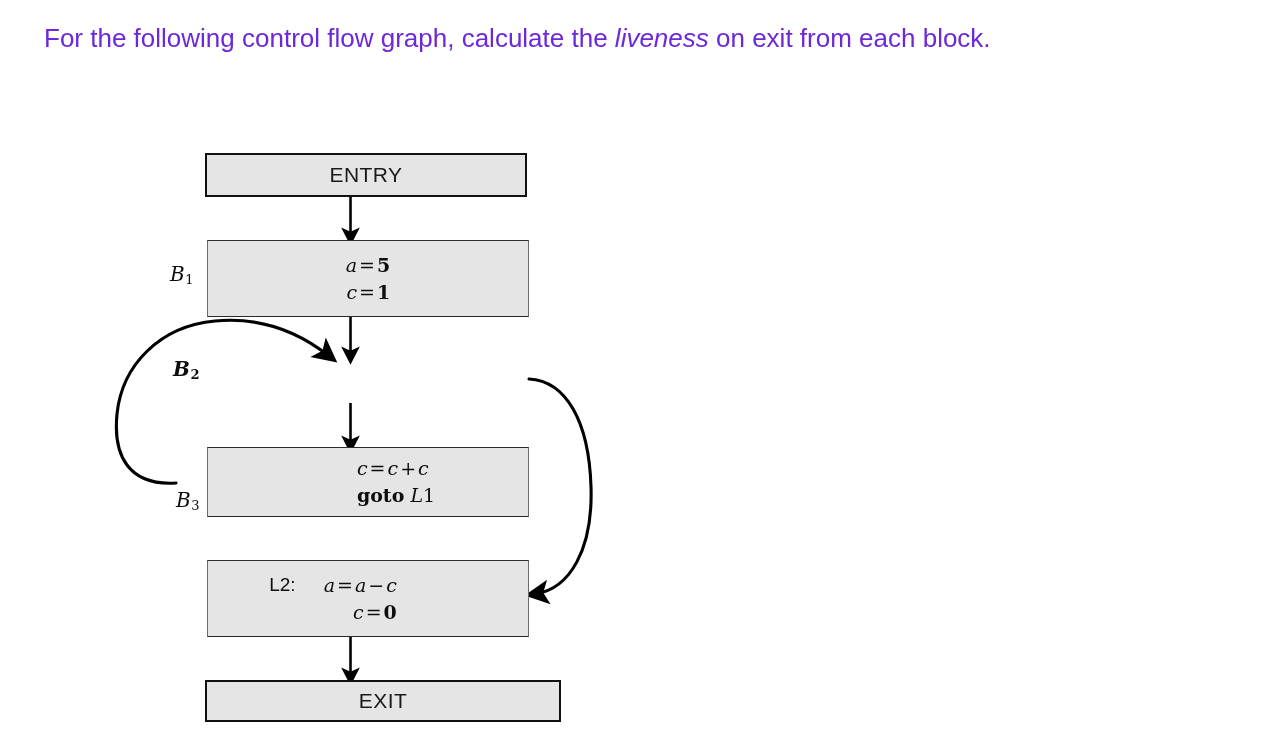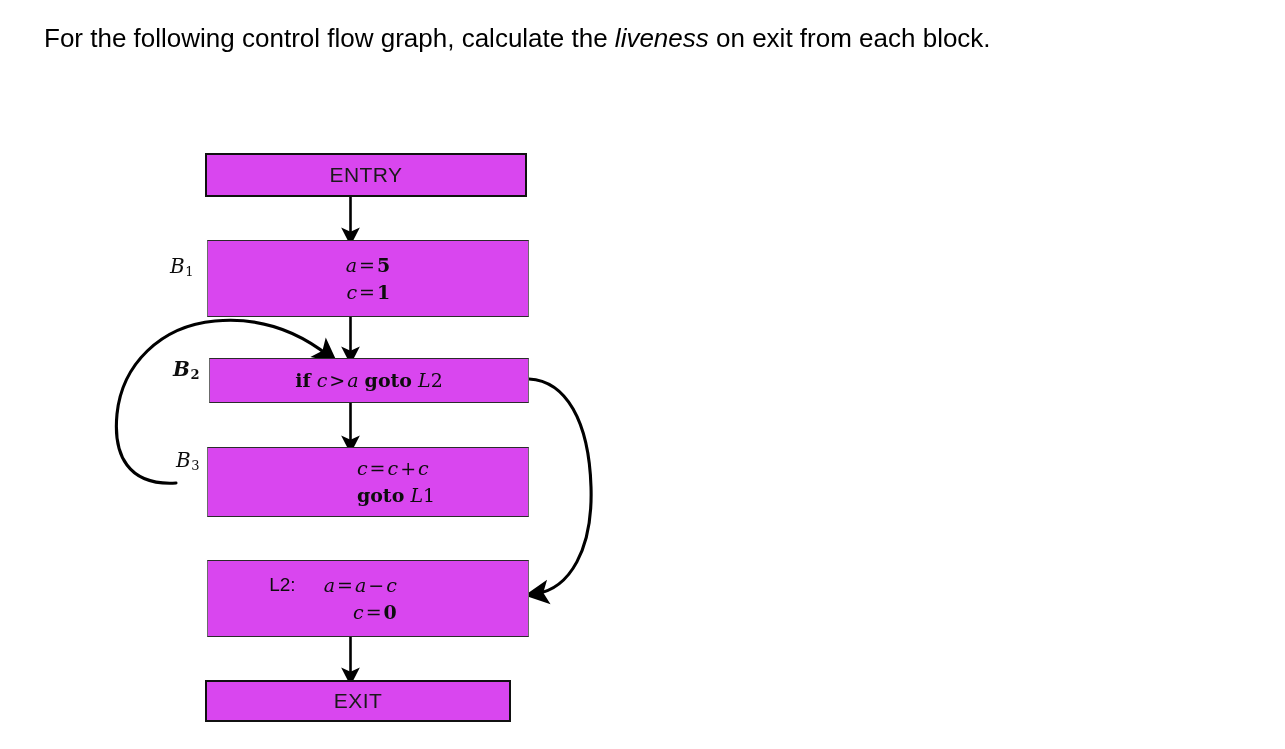--- a/index.html
+++ b/index.html
@@ -18,38 +18,38 @@
 
   
   #prompt {
     position: absolute;
     left: 44px;
     top: 20px;
     width: 1230px;
     font-size: 26px;
     line-height: 36px;
     white-space: nowrap;
-    color: #000000;
+    color: #6d28d9;
   }
   #prompt .em { font-style: italic; }
 
   
   #cfg {
     position: absolute;
     left: 0;
     top: 0;
     width: 1285px;
     height: 749px;
   }
 
   
   .block {
     position: absolute;
     box-sizing: border-box;
-    background: #d946ef;
+    background: #e5e5e5;
     display: flex;
     flex-direction: column;
     align-items: center;
     justify-content: center;
   }
   .block.terminal {
     border: 2px solid #111111;
     font-family: "Liberation Sans", sans-serif;
     font-size: 21px;
     letter-spacing: 0.4px;
@@ -150,47 +150,39 @@
 
     <path d="M 176,483 C 128,486 113,455 117,414 C 122,365 160,326 215,321 C 268,316 305,337 329,356" fill="none" stroke="#000" stroke-width="3.1" stroke-linecap="round" marker-end="url(#ahc)"></path>
 
     <path d="M 529,379 C 566,381 589,421 591,487 C 593,549 570,589 535,594" fill="none" stroke="#000" stroke-width="3.1" stroke-linecap="round" marker-end="url(#ahc)"></path>
   </svg>
 
   <div class="block terminal" style="left:205px; top:153px; width:322px; height:44px;">
     <span>ENTRY</span>
   </div>
 
-  <div class="btag" style="left:170px; top:254px;text-align:center;">
+  <div class="btag" style="left:170px; top:262px;text-align:center;">
     <span>B</span><sub>1</sub>
   </div>
   <div class="block code" style="left:207px; top:240px; width:322px; height:77px;">
     <div class="rows centered">
       <div class="code-line">
         <span class="var">a</span><span class="op">=</span><span class="num">5</span>
       </div>
       <div class="code-line">
         <span class="var">c</span><span class="op">=</span><span class="num">1</span>
       </div>
     </div>
   </div>
 
   <div class="btag" style="left:173px; top:357px;font-weight:bold;">
     <span>B</span><sub>2</sub>
   </div>
-  <div class="block code" style="left:209px; top:358px; width:320px; height:45px;">
-    <div class="code-line">
-      <span class="kw">if</span>
-      <span class="var">c</span><span class="op">&gt;</span><span class="var">a</span>
-      <span class="kw">goto</span>
-      <span class="var">L</span><span>2</span>
-    </div>
-  </div>
-
-  <div class="btag" style="left:176px; top:448px;">
+
+  <div class="btag" style="left:176px; top:488px;">
     <span>B</span><sub>3</sub>
   </div>
   <div class="block code" style="left:207px; top:447px; width:322px; height:70px;">
     <div class="rows" style="align-items:flex-start; margin-left:56px;">
       <div class="code-line">
         <span class="var">c</span><span class="op">=</span><span class="var">c</span><span class="op">+</span><span class="var">c</span>
       </div>
       <div class="code-line">
         <span class="kw">goto</span>
         <span class="var">L</span><span>1</span>
@@ -208,17 +200,17 @@
         <div class="code-line">
           <span class="var">a</span><span class="op">=</span><span class="var">a</span><span class="op">−</span><span class="var">c</span>
         </div>
         <div class="code-line">
           <span class="var">c</span><span class="op">=</span><span class="num">0</span>
         </div>
       </div>
     </div>
   </div>
 
-  <div class="block terminal" style="left:205px; top:680px; width:306px; height:42px;">
+  <div class="block terminal" style="left:205px; top:680px; width:356px; height:42px;">
     <span>EXIT</span>
   </div>
 
 </div>
 
 </body></html>

